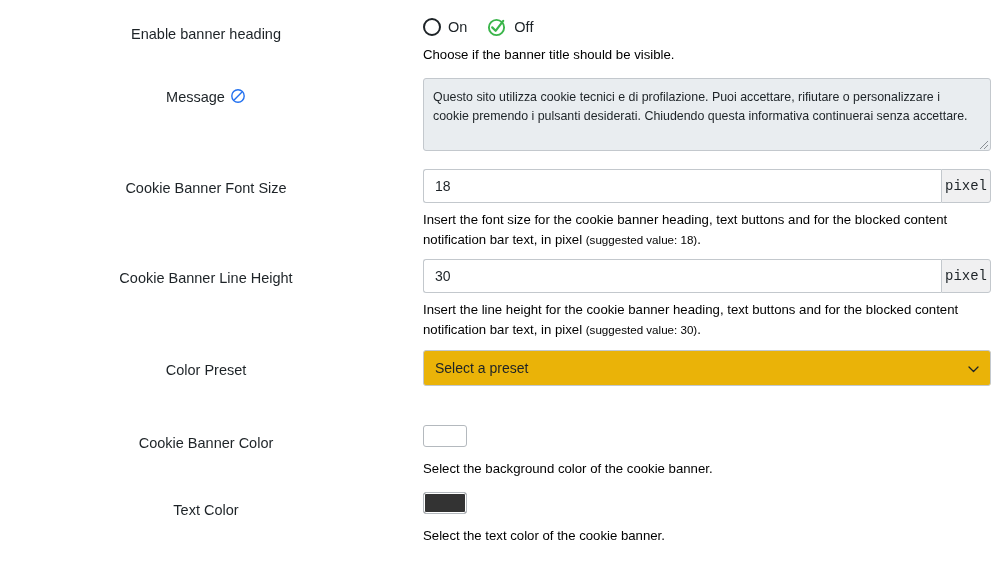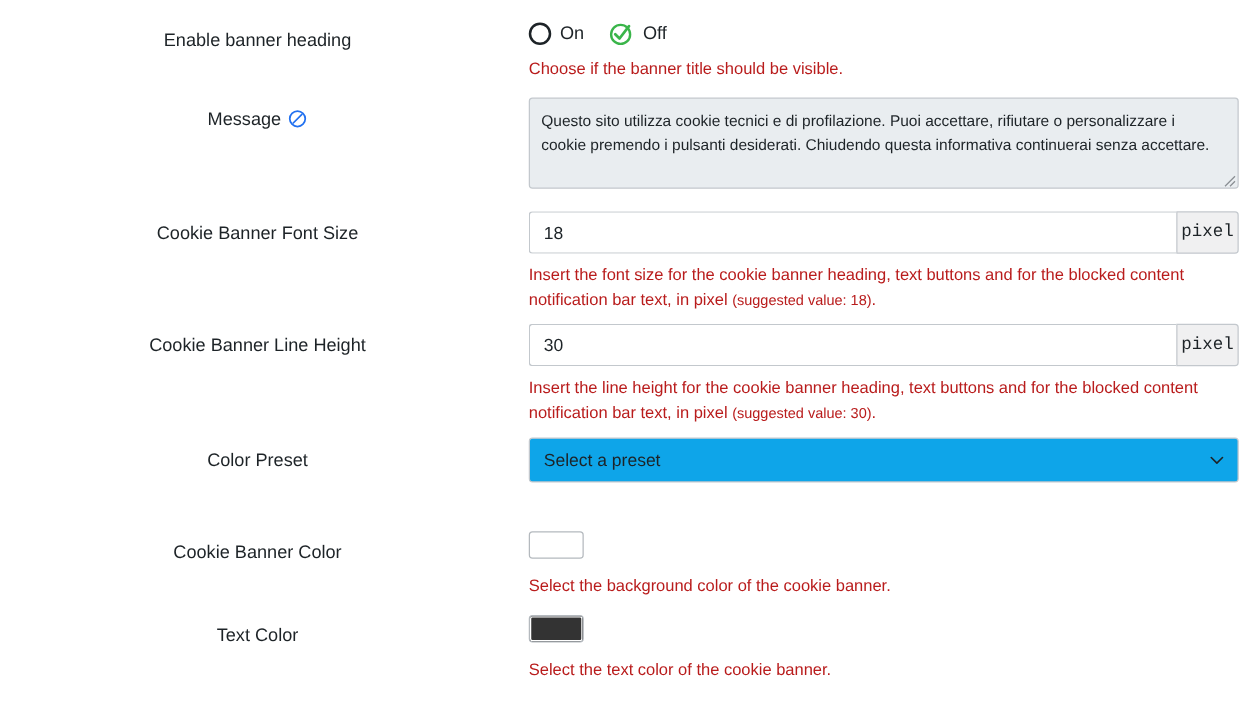--- a/index.html
+++ b/index.html
@@ -66,21 +66,21 @@
     background: #fff;
     display: block;
   }
   .radio-check {
     position: relative;
     width: 20px; height: 20px;
     display: block;
   }
   .hint {
     font-size: 13.2px;
-    color: #b91c1c;
+    color: #000000;
     line-height: 1.55;
     margin-top: 7px;
     max-width: 568px;
   }
   .hint .small {
     font-size: 11.6px;
   }
   
   .textarea {
     width: 568px;
@@ -137,21 +137,21 @@
   .select-wrap {
     position: relative;
     width: 568px;
     height: 36px;
   }
   .select-box {
     width: 100%;
     height: 36px;
     border: 1px solid #c3c8cd;
     border-radius: 3px;
-    background: #0ea5e9;
+    background: #eab308;
     font-size: 14px;
     color: #1d2327;
     padding: 0 32px 0 11px;
     display: flex;
     align-items: center;
     cursor: pointer;
   }
   .chev {
     position: absolute;
     right: 11px;

